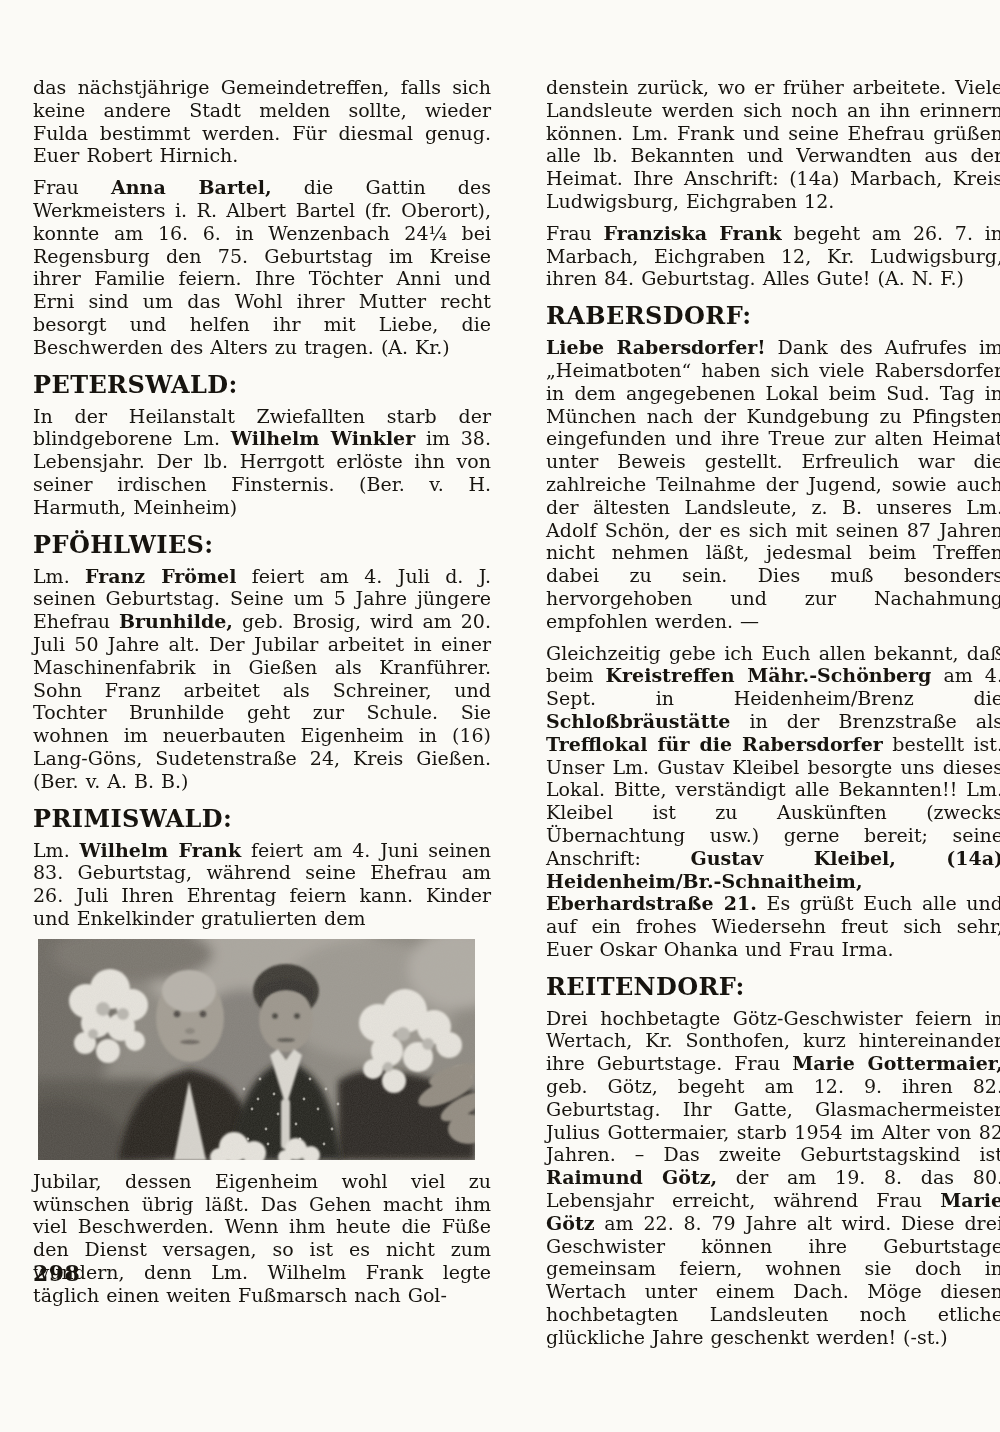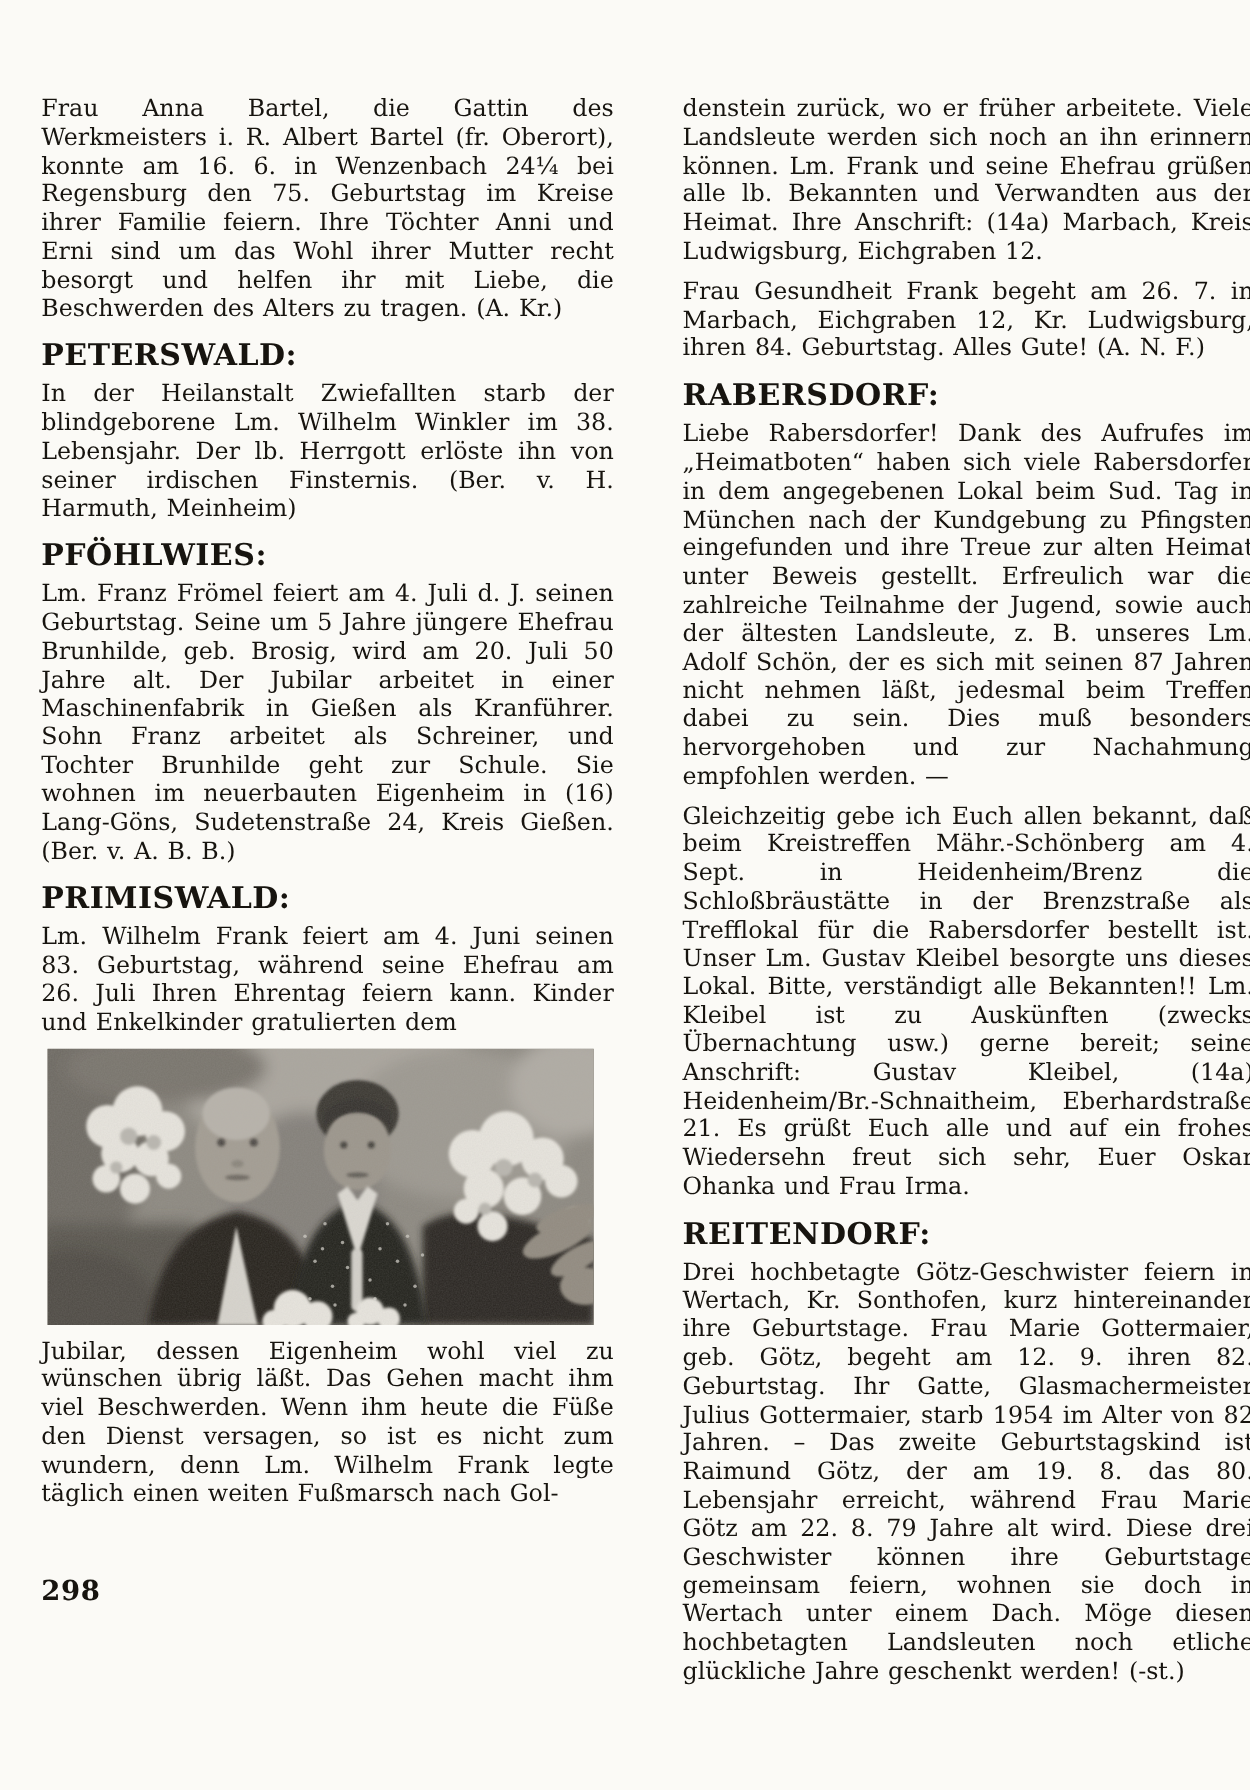--- a/index.html
+++ b/index.html
@@ -18,21 +18,21 @@
   .col-right{left:546px;width:457px;}
   p.body-paragraph{
     margin:0 0 9px 0;
     font-size:19px;
     line-height:22.8px;
     text-align:justify;
     hyphens:auto;
     -webkit-hyphens:auto;
     word-spacing:1px;
   }
-  p.body-paragraph b{font-weight:normal;}
+  p.body-paragraph b{font-weight:bold;}
   h2.section-heading{
     font-size:24px;
     line-height:23px;
     font-weight:bold;
     letter-spacing:0.4px;
     margin:14px 0 9px 0;
   }
   .photo-wrap{
     width:437px;height:221px;
     margin:5px 0 10px 5px;
@@ -46,20 +46,21 @@
     font-size:22px;
     font-weight:bold;
     letter-spacing:0.5px;
   }
 </style>
 </head>
 <body>
 
 <div class="page">
   <div class="col col-left" id="col-left">
+      <p class="body-paragraph"><span>das nächstjährige Gemeindetreffen, falls sich keine andere Stadt melden sollte, wieder Fulda bestimmt werden. Für diesmal genug. Euer Robert Hirnich.</span></p>
       <p class="body-paragraph"><span>Frau </span><b>Anna Bartel,</b><span> die Gattin des Werkmeisters i. R. Albert Bartel (fr. Oberort), konnte am 16. 6. in Wenzenbach 24¼ bei Regensburg den 75. Geburtstag im Kreise ihrer Familie feiern. Ihre Töchter Anni und Erni sind um das Wohl ihrer Mutter recht besorgt und helfen ihr mit Liebe, die Beschwerden des Alters zu tragen. (A. Kr.)</span></p>
       <h2 class="section-heading">PETERSWALD:</h2>
       <p class="body-paragraph"><span>In der Heilanstalt Zwiefallten starb der blindgeborene Lm. </span><b>Wilhelm Winkler</b><span> im 38. Lebensjahr. Der lb. Herrgott erlöste ihn von seiner irdischen Finsternis. (Ber. v. H. Harmuth, Meinheim)</span></p>
       <h2 class="section-heading">PFÖHLWIES:</h2>
       <p class="body-paragraph"><span>Lm. </span><b>Franz Frömel</b><span> feiert am 4. Juli d. J. seinen Geburtstag. Seine um 5 Jahre jüngere Ehefrau </span><b>Brunhilde,</b><span> geb. Brosig, wird am 20. Juli 50 Jahre alt. Der Jubilar arbeitet in einer Maschinenfabrik in Gießen als Kranführer. Sohn Franz arbeitet als Schreiner, und Tochter Brunhilde geht zur Schule. Sie wohnen im neuerbauten Eigenheim in (16) Lang-Göns, Sudetenstraße 24, Kreis Gießen. (Ber. v. A. B. B.)</span></p>
       <h2 class="section-heading">PRIMISWALD:</h2>
       <p class="body-paragraph"><span>Lm. </span><b>Wilhelm Frank</b><span> feiert am 4. Juni seinen 83. Geburtstag, während seine Ehefrau am 26. Juli Ihren Ehrentag feiern kann. Kinder und Enkelkinder gratulierten dem</span></p>
   <div class="photo-wrap">
     <svg width="437" height="221" viewBox="0 0 437 221" xmlns="http://www.w3.org/2000/svg">
       <defs>
@@ -173,21 +174,21 @@
         <ellipse cx="424" cy="168" rx="24" ry="9" transform="rotate(-30 424 168)"></ellipse>
         <ellipse cx="430" cy="190" rx="20" ry="15"></ellipse>
       </g>
       <rect width="437" height="221" filter="url(#grain)" opacity="0.5"></rect>
     </svg>
   </div>
 <p class="body-paragraph"><span>Jubilar, dessen Eigenheim wohl viel zu wünschen übrig läßt. Das Gehen macht ihm viel Beschwerden. Wenn ihm heute die Füße den Dienst versagen, so ist es nicht zum wundern, denn Lm. Wilhelm Frank legte täglich einen weiten Fußmarsch nach Gol-</span></p>
     </div>
   <div class="col col-right" id="col-right">
       <p class="body-paragraph"><span>denstein zurück, wo er früher arbeitete. Viele Landsleute werden sich noch an ihn erinnern können. Lm. Frank und seine Ehefrau grüßen alle lb. Bekannten und Verwandten aus der Heimat. Ihre Anschrift: (14a) Marbach, Kreis Ludwigsburg, Eichgraben 12.</span></p>
-      <p class="body-paragraph"><span>Frau </span><b>Gesundheit Frank</b><span> begeht am 26. 7. in Marbach, Eichgraben 12, Kr. Ludwigsburg, ihren 84. Geburtstag. Alles Gute! (A. N. F.)</span></p>
+      <p class="body-paragraph"><span>Frau </span><b>Franziska Frank</b><span> begeht am 26. 7. in Marbach, Eichgraben 12, Kr. Ludwigsburg, ihren 84. Geburtstag. Alles Gute! (A. N. F.)</span></p>
       <h2 class="section-heading">RABERSDORF:</h2>
       <p class="body-paragraph"><b>Liebe Rabersdorfer!</b><span> Dank des Aufrufes im „Heimatboten“ haben sich viele Rabersdorfer in dem angegebenen Lokal beim Sud. Tag in München nach der Kundgebung zu Pfingsten eingefunden und ihre Treue zur alten Heimat unter Beweis gestellt. Erfreulich war die zahlreiche Teilnahme der Jugend, sowie auch der ältesten Landsleute, z. B. unseres Lm. Adolf Schön, der es sich mit seinen 87 Jahren nicht nehmen läßt, jedesmal beim Treffen dabei zu sein. Dies muß besonders hervorgehoben und zur Nachahmung empfohlen werden. —</span></p>
       <p class="body-paragraph"><span>Gleichzeitig gebe ich Euch allen bekannt, daß beim </span><b>Kreistreffen Mähr.-Schönberg</b><span> am 4. Sept. in Heidenheim/Brenz die </span><b>Schloßbräustätte</b><span> in der Brenzstraße als </span><b>Trefflokal für die Rabersdorfer</b><span> bestellt ist. Unser Lm. Gustav Kleibel besorgte uns dieses Lokal. Bitte, verständigt alle Bekannten!! Lm. Kleibel ist zu Auskünften (zwecks Übernachtung usw.) gerne bereit; seine Anschrift: </span><b>Gustav Kleibel, (14a) Heidenheim/Br.-Schnaitheim, Eberhardstraße 21.</b><span> Es grüßt Euch alle und auf ein frohes Wiedersehn freut sich sehr, Euer Oskar Ohanka und Frau Irma.</span></p>
       <h2 class="section-heading">REITENDORF:</h2>
       <p class="body-paragraph"><span>Drei hochbetagte Götz-Geschwister feiern in Wertach, Kr. Sonthofen, kurz hintereinander ihre Geburtstage. Frau </span><b>Marie Gottermaier,</b><span> geb. Götz, begeht am 12. 9. ihren 82. Geburtstag. Ihr Gatte, Glasmachermeister Julius Gottermaier, starb 1954 im Alter von 82 Jahren. – Das zweite Geburtstagskind ist </span><b>Raimund Götz,</b><span> der am 19. 8. das 80. Lebensjahr erreicht, während Frau </span><b>Marie Götz</b><span> am 22. 8. 79 Jahre alt wird. Diese drei Geschwister können ihre Geburtstage gemeinsam feiern, wohnen sie doch in Wertach unter einem Dach. Möge diesen hochbetagten Landsleuten noch etliche glückliche Jahre geschenkt werden! (-st.)</span></p>
     </div>
   <div class="page-number">298</div>
 </div>
 
 </body></html>

